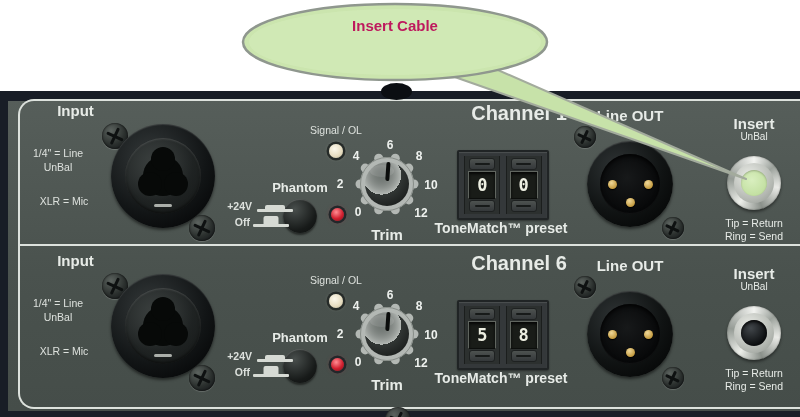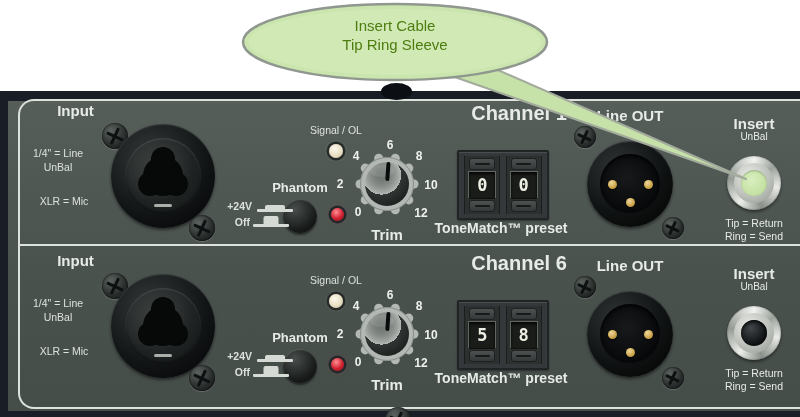--- a/index.html
+++ b/index.html
@@ -102,22 +102,22 @@
        background:conic-gradient(#f2f3f0,#9da39d 14%,#e9eae6 28%,#8a908a 45%,#eceee9 60%,#969c96 78%,#f2f3f0);
        box-shadow:0 2px 3px rgba(0,0,0,.45), inset 0 0 2px rgba(0,0,0,.4);}
   .ins-mid{position:absolute;left:7px;top:7px;width:40px;height:40px;border-radius:50%;
        background:radial-gradient(circle at 38% 32%,#e9ebe6,#b4b8b2 65%,#8e948e);}
   .ins-core{position:absolute;left:14px;top:14px;width:26px;height:26px;border-radius:50%;}
   .ins-green{background:radial-gradient(circle at 42% 38%,#d9efbf,#c3e0a2 70%,#a8c689);box-shadow:inset 0 1px 2px rgba(0,0,0,.25);}
   .ins-dark{background:radial-gradient(circle at 38% 32%,#41464a,#0d0f11 70%);box-shadow:inset 0 2px 3px rgba(0,0,0,.8);}
 
   
   .overlay{position:absolute;left:0;top:0;width:800px;height:417px;pointer-events:none;}
-  .callout-text{position:absolute;left:243px;width:304px;text-align:center;font-weight:normal;
-                font-size:15px;color:#4d7c0f;}
+  .callout-text{position:absolute;left:243px;width:304px;text-align:center;font-weight:bold;
+                font-size:15px;color:#be185d;}
 </style>
 </head>
 <body>
 
 <svg width="0" height="0" style="position:absolute">
   <defs>
     <radialGradient id="knobg" cx="38%" cy="30%" r="80%">
       <stop offset="0%" stop-color="#70777300"></stop>
       <stop offset="0%" stop-color="#707773"></stop>
       <stop offset="55%" stop-color="#31363400"></stop>
@@ -326,15 +326,14 @@
   </div>
 
   <div class="screw s26" style="left:385px;top:407px;"></div>
 
   <svg class="overlay" viewBox="0 0 800 417">
     <polygon points="466,56 746,179 449,75" fill="#c7e2a9" stroke="#a3ab9d" stroke-width="2" stroke-linejoin="round"></polygon>
     <ellipse cx="395" cy="42" rx="152" ry="38" fill="#cbe5ae" stroke="#8f978e" stroke-width="2.5"></ellipse>
     <ellipse cx="395" cy="42" rx="146" ry="33" fill="#d6ecbc" opacity="0.55"></ellipse>
   </svg>
   <div class="callout-text" style="top:17px;">Insert Cable</div>
-  <div class="callout-text" style="top:36px;">Tip Ring Sleeve</div>
 
 </div>
 
 </body></html>

